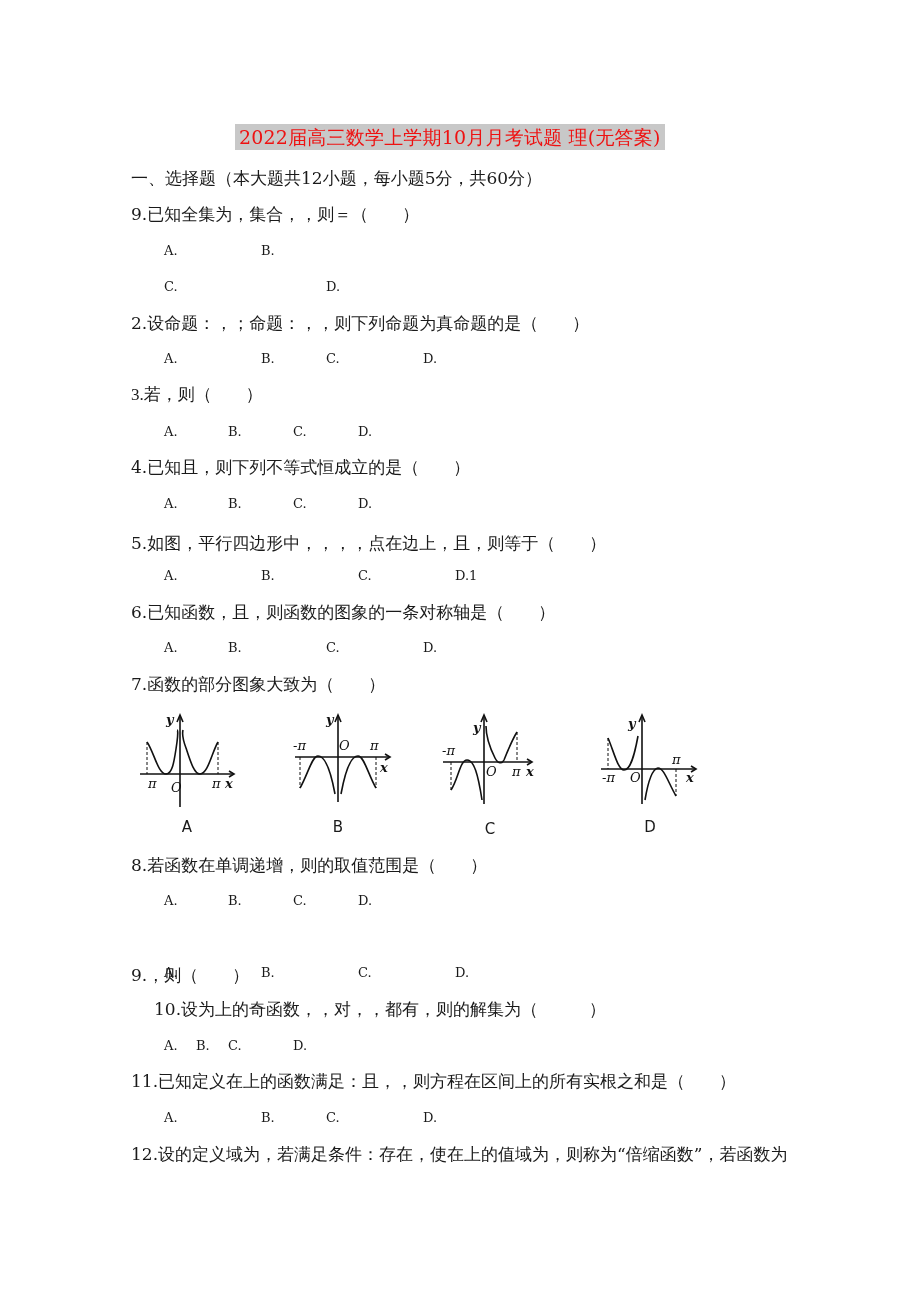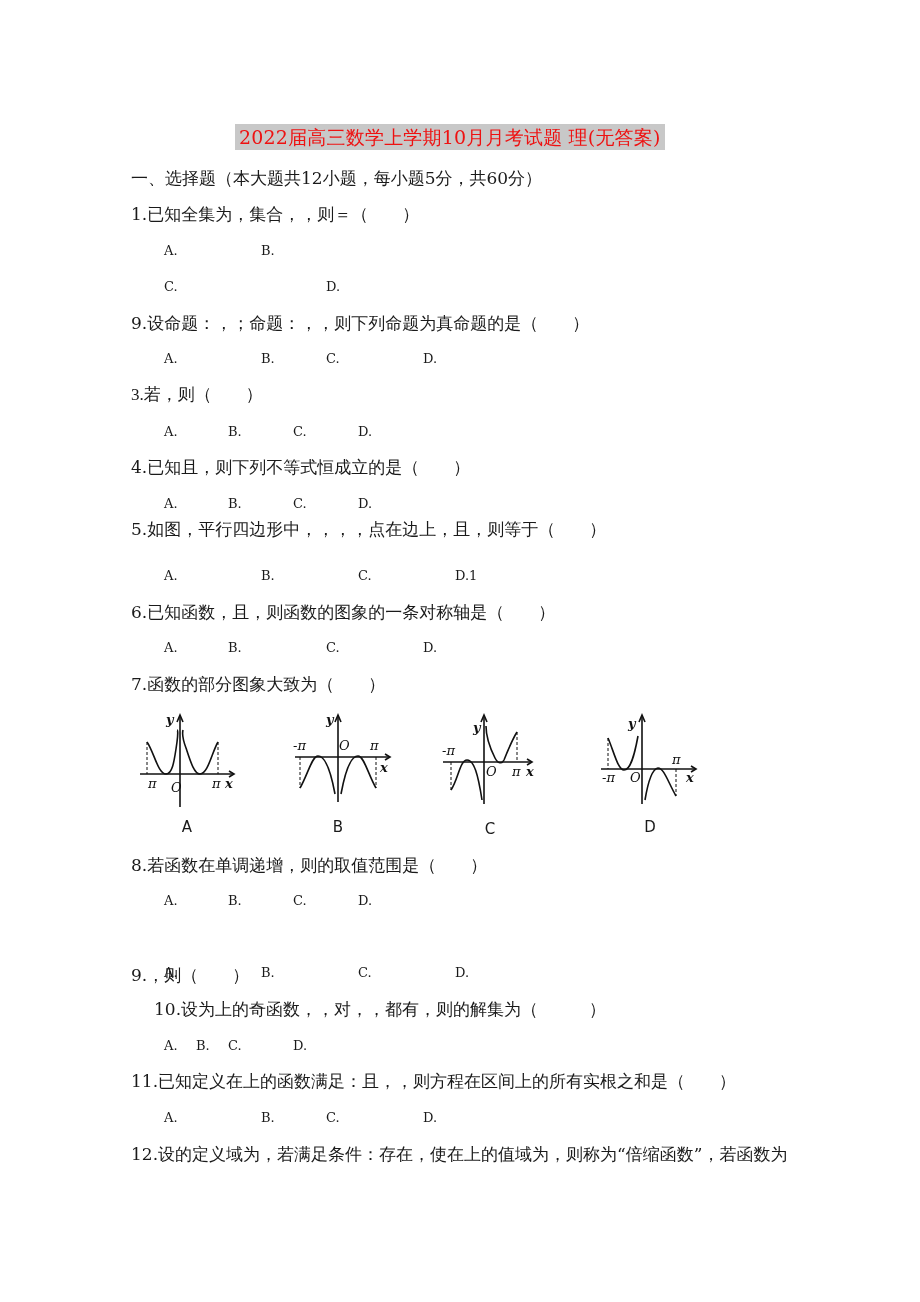--- a/index.html
+++ b/index.html
@@ -16,45 +16,45 @@
 </style>
 </head>
 <body>
 
 <div>
 
   <div class="title">2022届高三数学上学期10月月考试题 理(无答案)</div>
 
   <div class="line" style="top:168px;">一、选择题（本大题共12小题，每小题5分，共60分）</div>
 
-  <div class="line" style="top:204px;">1.已知全集为，集合，，则＝（　　）</div>
+  <div class="line" style="top:204px;">9.已知全集为，集合，，则＝（　　）</div>
   <div class="opt" style="top:241px;left:164px;">A.</div>
   <div class="opt" style="top:241px;left:261px;">B.</div>
   <div class="opt" style="top:277px;left:164px;">C.</div>
   <div class="opt" style="top:277px;left:326px;">D.</div>
 
-  <div class="line" style="top:313px;">9.设命题：，；命题：，，则下列命题为真命题的是（　　）</div>
+  <div class="line" style="top:313px;">2.设命题：，；命题：，，则下列命题为真命题的是（　　）</div>
   <div class="opt" style="top:349px;left:164px;">A.</div>
   <div class="opt" style="top:349px;left:261px;">B.</div>
   <div class="opt" style="top:349px;left:326px;">C.</div>
   <div class="opt" style="top:349px;left:423px;">D.</div>
 
   <div class="line" style="top:385px;font-family:Liberation Serif, serif;">3.若，则（　　）</div>
   <div class="opt" style="top:422px;left:164px;">A.</div>
   <div class="opt" style="top:422px;left:228px;">B.</div>
   <div class="opt" style="top:422px;left:293px;">C.</div>
   <div class="opt" style="top:422px;left:358px;">D.</div>
 
   <div class="line" style="top:457px;">4.已知且，则下列不等式恒成立的是（　　）</div>
   <div class="opt" style="top:494px;left:164px;">A.</div>
   <div class="opt" style="top:494px;left:228px;">B.</div>
   <div class="opt" style="top:494px;left:293px;">C.</div>
   <div class="opt" style="top:494px;left:358px;">D.</div>
 
-  <div class="line" style="top:519px;">5.如图，平行四边形中，，，，点在边上，且，则等于（　　）</div>
+  <div class="line" style="top:533px;">5.如图，平行四边形中，，，，点在边上，且，则等于（　　）</div>
   <div class="opt" style="top:566px;left:164px;">A.</div>
   <div class="opt" style="top:566px;left:261px;">B.</div>
   <div class="opt" style="top:566px;left:358px;">C.</div>
   <div class="opt" style="top:566px;left:455px;">D.1</div>
 
   <div class="line" style="top:602px;">6.已知函数，且，则函数的图象的一条对称轴是（　　）</div>
   <div class="opt" style="top:638px;left:164px;">A.</div>
   <div class="opt" style="top:638px;left:228px;">B.</div>
   <div class="opt" style="top:638px;left:326px;">C.</div>
   <div class="opt" style="top:638px;left:423px;">D.</div>

